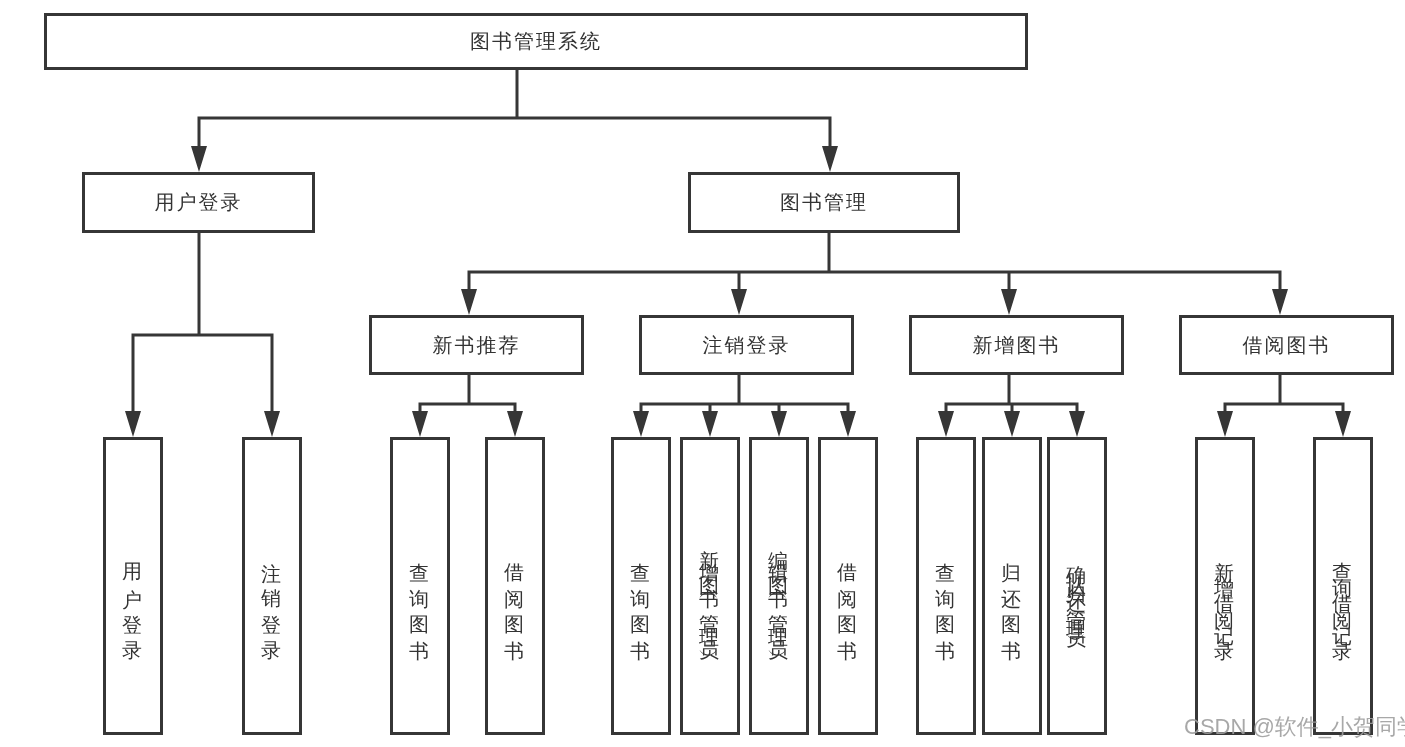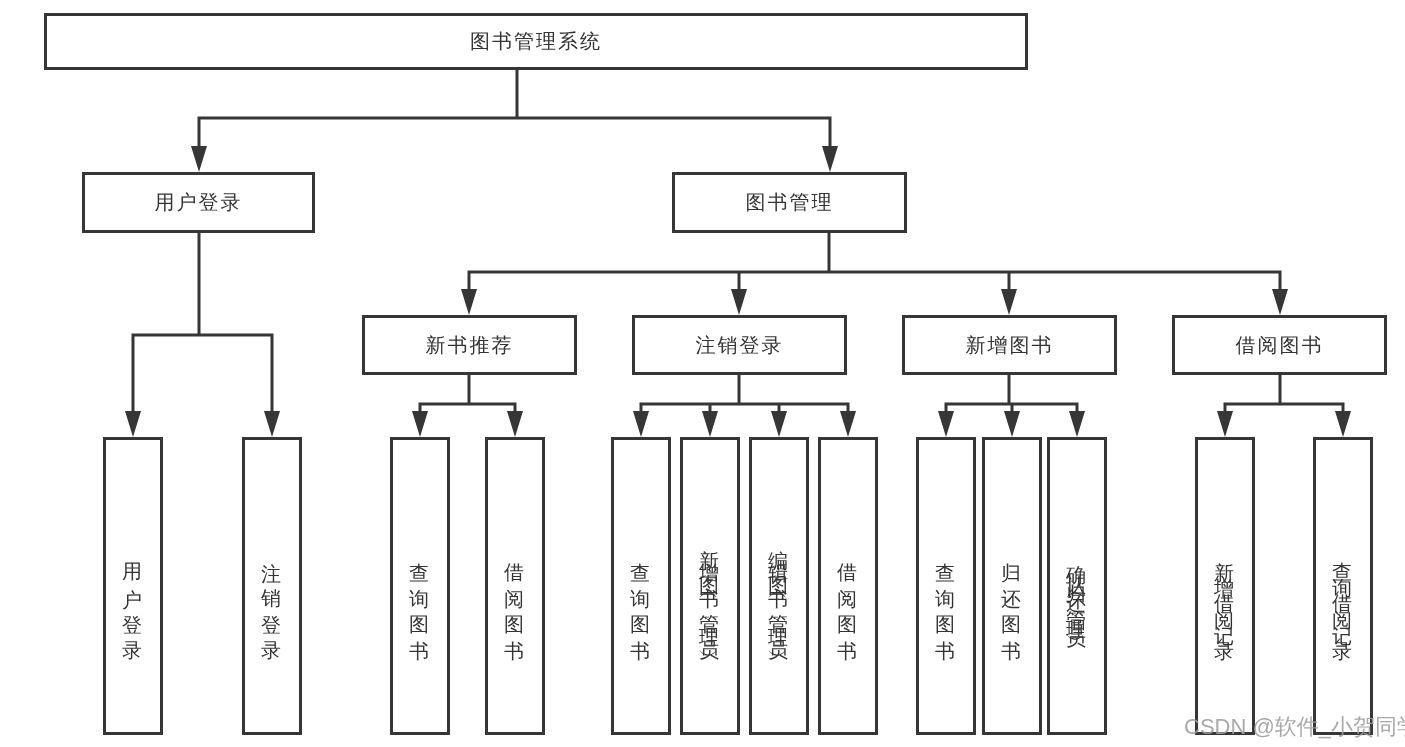--- a/index.html
+++ b/index.html
@@ -34,22 +34,22 @@
     font-size: 20px;
     letter-spacing: 2px;
     color: #333333;
   }
   .root-node {
     left: 14px; top: 13px;
     width: 984px; height: 57px; margin-left: 30px;
   }
   .l2-node { top: 172px; height: 61px; }
   .n-user-login  { left: 82px;  width: 233px; }
-  .n-book-mgmt   { left: 672px; width: 235px; }
-  .l3-node { top: 315px; height: 60px; width: 215px; }
+  .n-book-mgmt   { left: 688px; width: 272px; }
+  .l3-node { top: 315px; height: 60px; width: 215px; margin-left: 7px; }
   .n-recommend { left: 362px; }
   .n-borrowing { left: 632px; }
   .n-current   { left: 902px; }
   .n-records   { left: 1172px; }
   .leaf-node {
     top: 437px;
     width: 60px;
     height: 298px;
   }
   .leaf-node .vtext {

